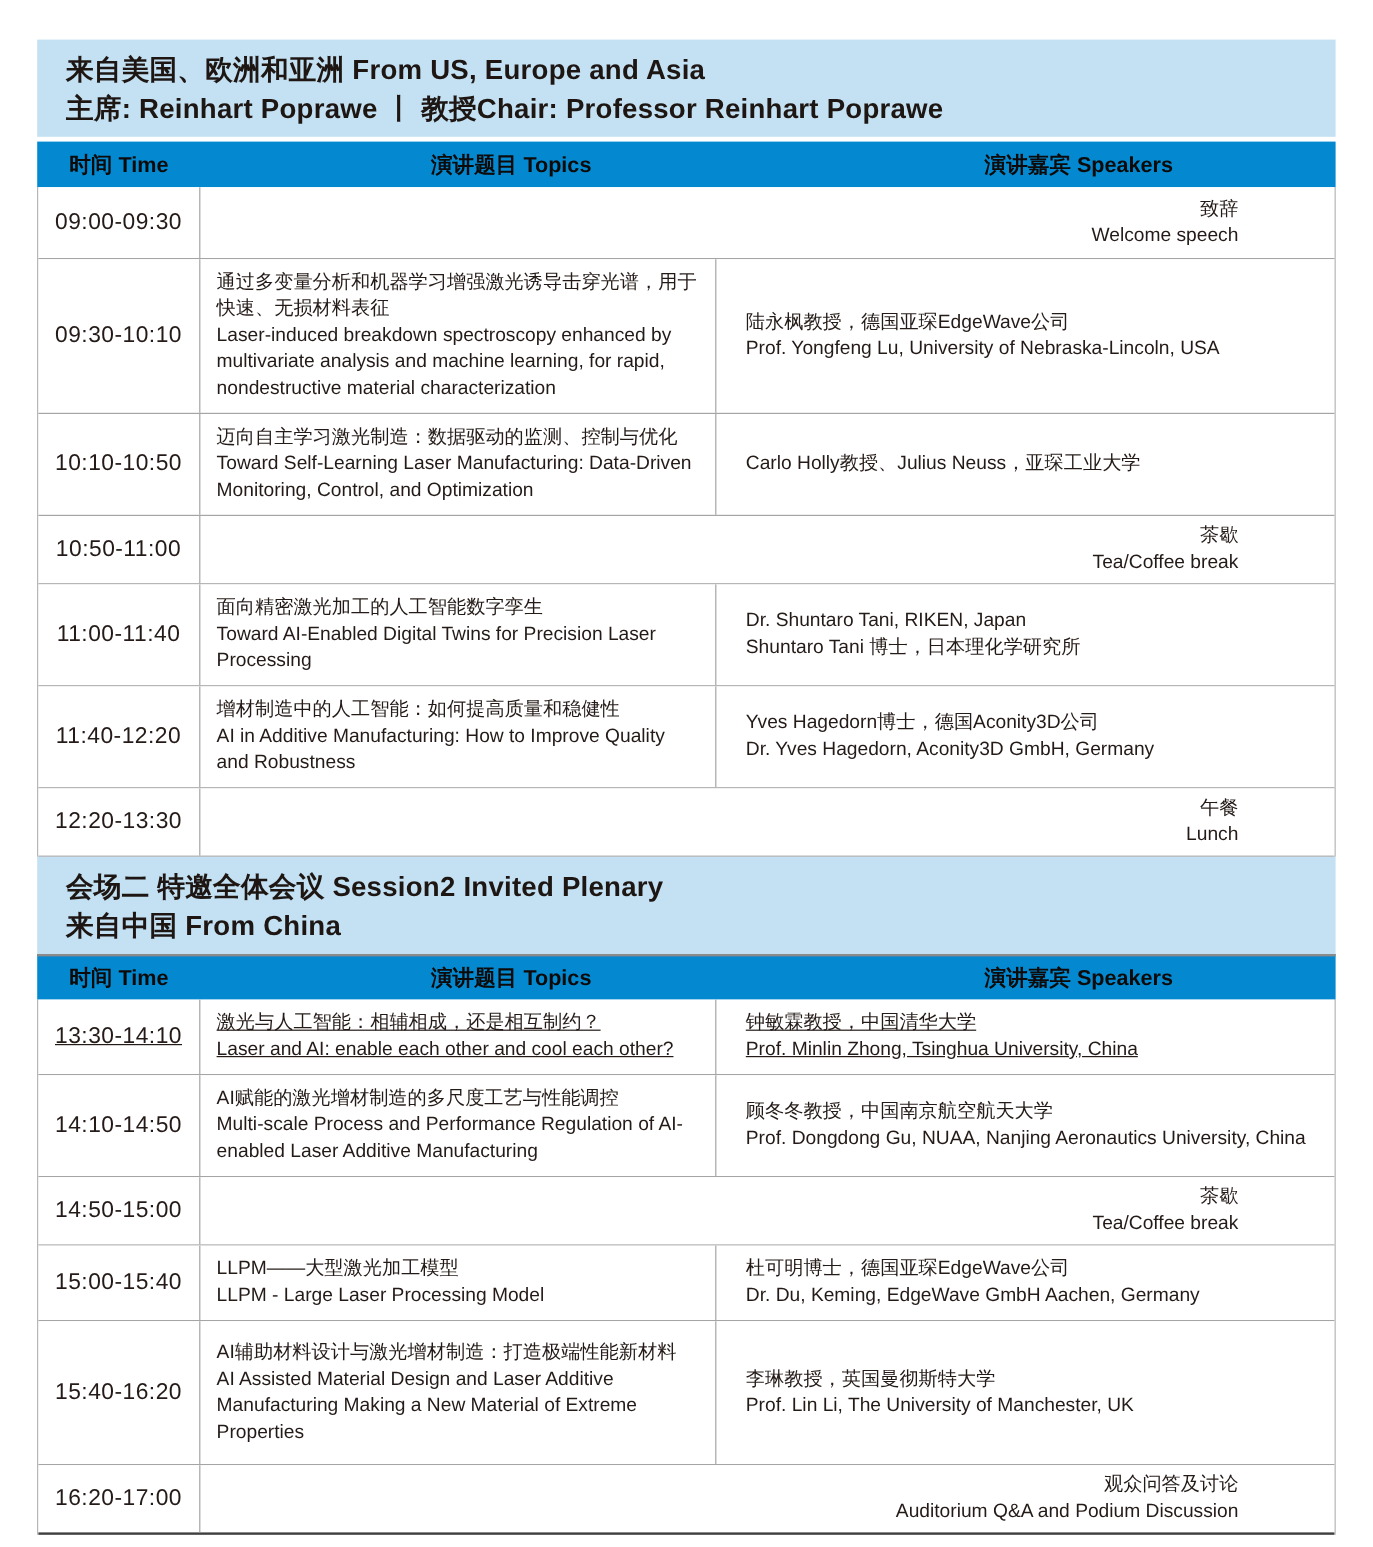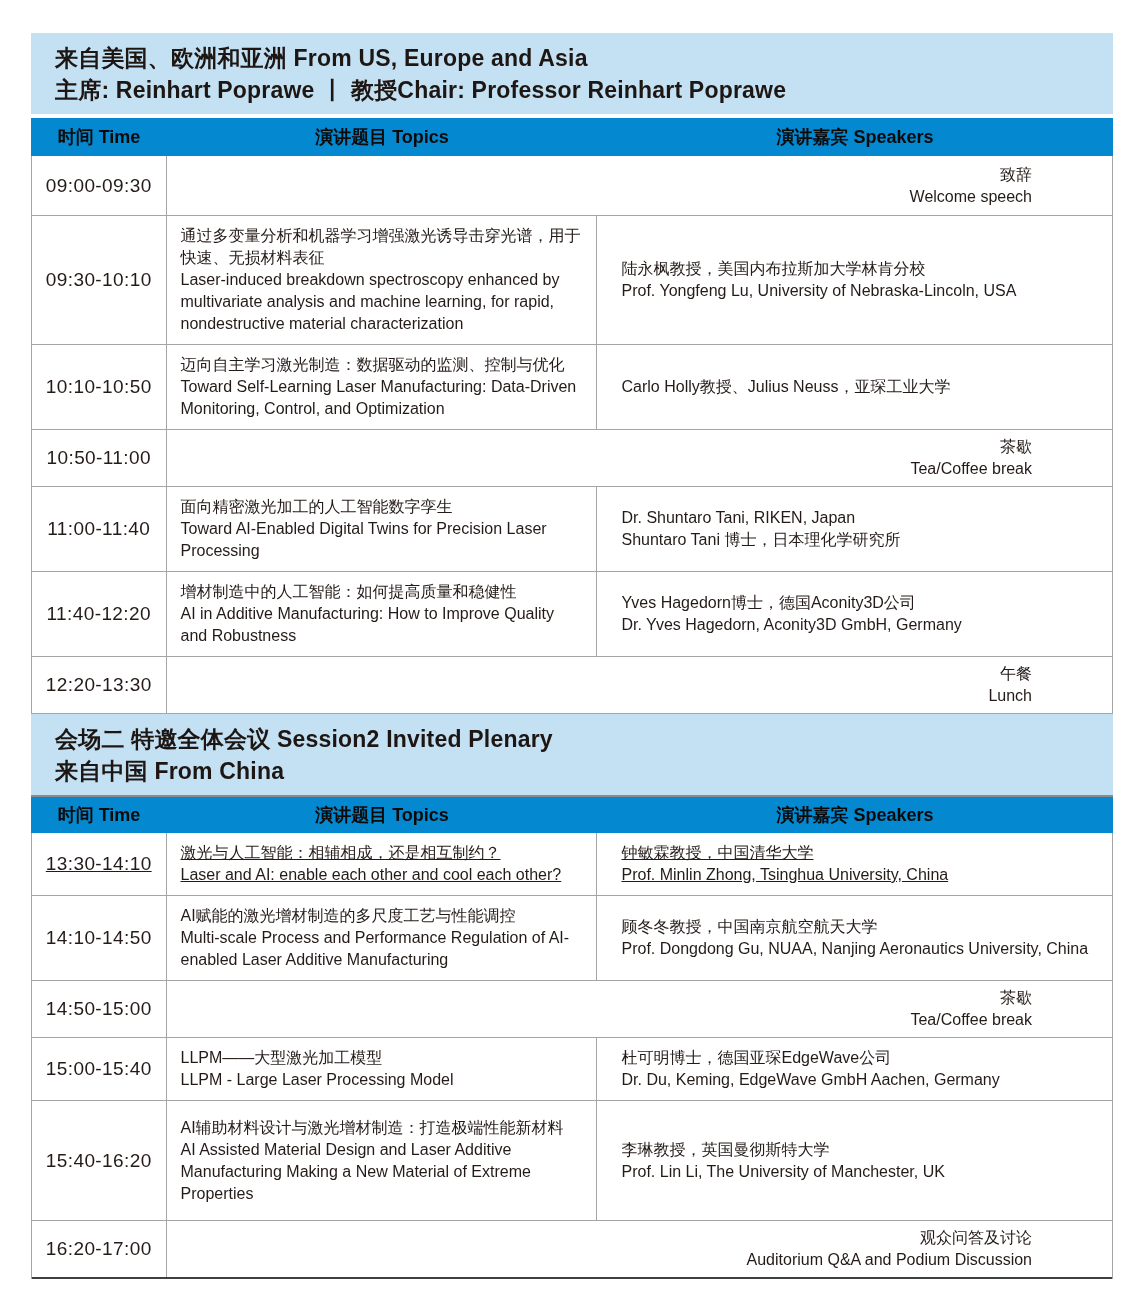--- a/index.html
+++ b/index.html
@@ -25,20 +25,21 @@
     letter-spacing: 0.2px;
   }
 
   
   .bar {
     background: #0489d1;
     display: grid;
     grid-template-columns: 136px 430px 1fr;
     height: 38px;
     align-items: center;
+    gap: 44px;
   }
   .session-0 .bar { margin-top: 4px; }
   .session-1 .bar { border-top: 2px solid #8b8b8b; }
   .col-h {
     text-align: center;
     font-weight: 700;
     font-size: 18px;
     color: #0d0a09;
   }
 
@@ -113,21 +114,21 @@
         </div>
         <div class="row" style="min-height: 113px;">
           <div class="cell time-cell">
             <div>09:30-10:10</div>
           </div>
           <div class="cell topic-cell">
             <div>通过多变量分析和机器学习增强激光诱导击穿光谱，用于快速、无损材料表征</div>
             <div>Laser-induced breakdown spectroscopy enhanced by multivariate analysis and machine learning, for rapid, nondestructive material characterization</div>
           </div>
           <div class="cell speaker-cell">
-            <div>陆永枫教授，美国内布拉斯加大学林肯分校</div>
+            <div>陆永枫教授，德国亚琛EdgeWave公司</div>
             <div>Prof. Yongfeng Lu, University of Nebraska-Lincoln, USA</div>
           </div>
         </div>
         <div class="row" style="min-height: 75px;">
           <div class="cell time-cell">
             <div>10:10-10:50</div>
           </div>
           <div class="cell topic-cell">
             <div>迈向自主学习激光制造：数据驱动的监测、控制与优化</div>
             <div>Toward Self-Learning Laser Manufacturing: Data-Driven Monitoring, Control, and Optimization</div>

